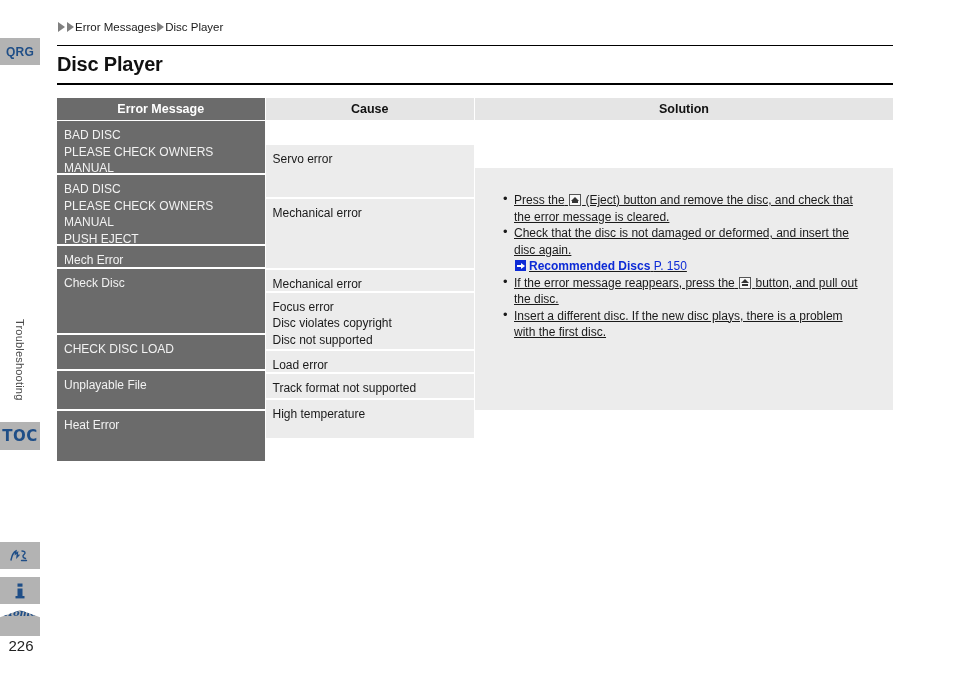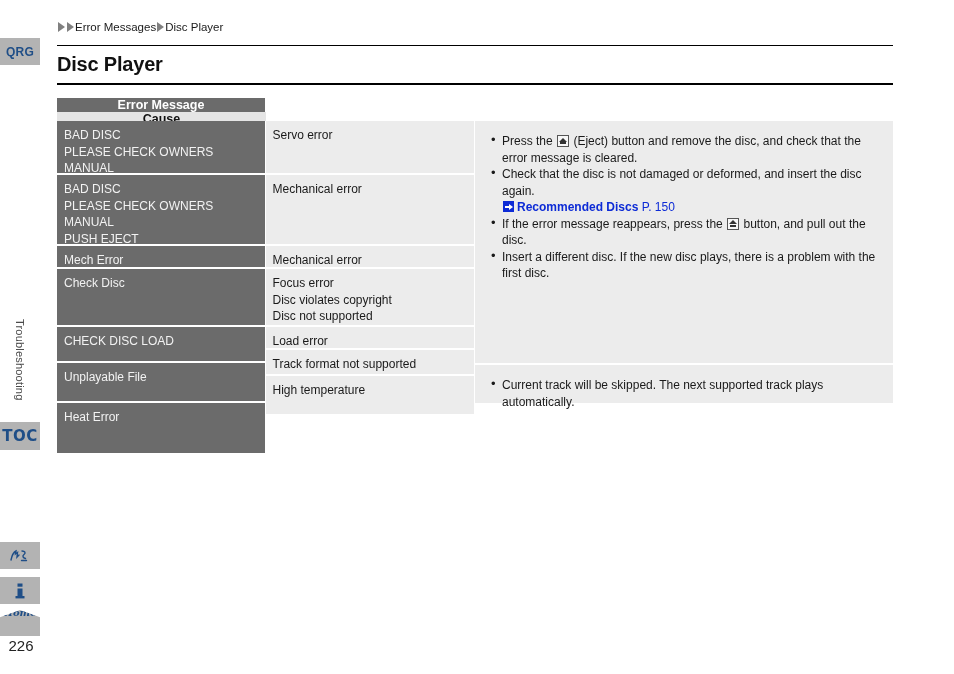--- a/index.html
+++ b/index.html
@@ -114,53 +114,53 @@
   #title-rule-bottom {
     position: absolute; left: 57px; top: 83px;
     width: 836px; height: 1.5px; background: #000;
   }
 
   
   #tbl {
     position: absolute; left: 57px; top: 98px;
     width: 836px;
   }
-  .hdr-row { display: flex; height: 22px; flex-direction: column; }
+  .hdr-row { display: flex; height: 22px; }
   .hdr {
     display: flex; align-items: center; justify-content: center;
     font-size: 12.5px; font-weight: bold;
   }
   .hdr-dark { background: #6b6b6b; color: #ffffff; }
   .hdr-light { background: #e5e5e5; color: #111111; }
   .col-a { width: 208px; }
   .col-b { width: 209px; }
   .col-c { width: 419px; }
   .gap-v { width: 1px; background: #ffffff; flex: none; }
 
-  #body-row { display: flex; margin-top: 1px; }
+  #body-row { display: flex; margin-top: 1px; align-items: center; }
   .colstack { display: flex; flex-direction: column; }
 
   .cell-a {
     background: #6b6b6b; color: #f2f2f2;
     font-size: 12px; line-height: 16.5px;
     padding: 6px 8px 6px 7px;
   }
   .cell-b {
     background: #ececec; color: #1a1a1a;
     font-size: 12px; line-height: 16.5px;
     padding: 6px 8px 6px 7px;
   }
   .cell-c {
     background: #ececec; color: #1a1a1a;
     font-size: 12px; line-height: 16.5px;
     padding: 6px 10px 6px 8px;
   }
   .rowgap { height: 2px; background: #ffffff; }
 
-  .bullets { margin: 6px; padding: 0; list-style: none; }
+  .bullets { margin: 18px; padding: 0; list-style: none; text-decoration: underline; }
   .bullets li {
     position: relative;
     padding-left: 13px;
     margin-bottom: 0;
   }
   .bullets li::before {
     content: "\2022";
     position: absolute; left: 2px; top: -1px;
     font-size: 13px; color: #1a1a1a;
   }
@@ -295,21 +295,21 @@
 PLEASE CHECK OWNERS
 MANUAL</div>
         <div class="rowgap"></div>
         <div class="cell-a" style="height: 69px; white-space: pre-line;">BAD DISC
 PLEASE CHECK OWNERS
 MANUAL
 PUSH EJECT</div>
         <div class="rowgap"></div>
         <div class="cell-a" style="height: 21px; white-space: pre-line;">Mech Error</div>
         <div class="rowgap"></div>
-        <div class="cell-a" style="height: 56px; white-space: pre-line;">Check Disc</div>
+        <div class="cell-a" style="height: 64px; white-space: pre-line;">Check Disc</div>
         <div class="rowgap"></div>
         <div class="cell-a" style="height: 34px; white-space: pre-line;">CHECK DISC LOAD</div>
         <div class="rowgap"></div>
         <div class="cell-a" style="height: 38px; white-space: pre-line;">Unplayable File</div>
         <div class="rowgap"></div>
         <div class="cell-a" style="height: 50px; white-space: pre-line;">Heat Error</div>
       </div>
 
       <div class="gap-v"></div>
 
@@ -354,27 +354,20 @@
               <span>button, and pull out the disc.</span>
             </li>
             <li>
               <span>Insert a different disc. If the new disc plays, there is a problem with the first disc.</span>
             </li>
           </ul>
         </div>
 
         <div class="rowgap"></div>
 
-        <div class="cell-c" style="height:38px">
-          <ul class="bullets">
-            <li>
-              <span>Current track will be skipped. The next supported track plays automatically.</span>
-            </li>
-          </ul>
-        </div>
 
         <div class="rowgap"></div>
 
 
       </div>
     </div>
   </div>
 </div>
 
 </body></html>

